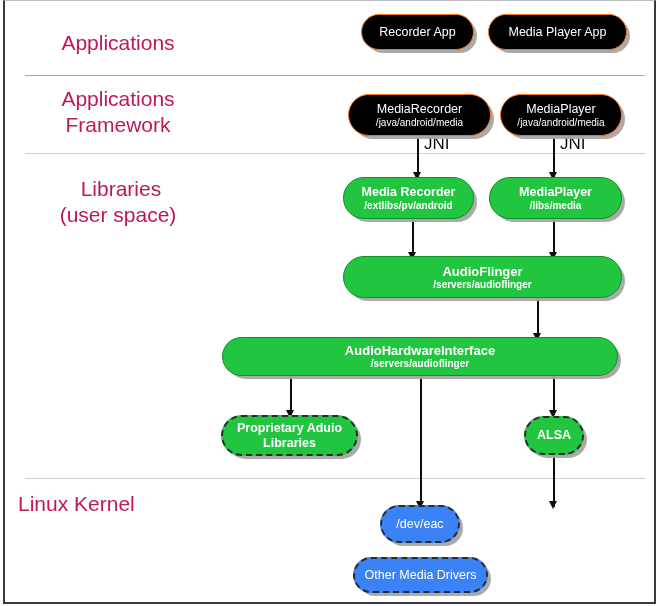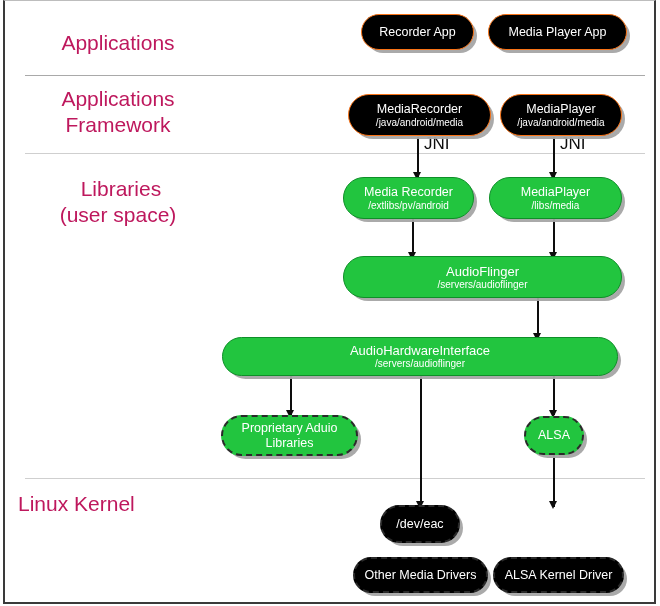--- a/index.html
+++ b/index.html
@@ -71,26 +71,27 @@
     line-height: 12px;
     white-space: nowrap;
   }
   .node.blue {
     background: #000000;
     border: 1px solid #f97316;
   }
   .node.green {
     background: #22c53f;
     border: 1px solid #0e8f28;
+    font-weight: bold;
   }
   .node.green.dashed {
     border: 2px dashed #2a2a2a;
   }
   .node.red {
-    background: #000000;
+    background: #3b82f6;
     border: 2px dashed #2a2a2a;
   }
 
   
   .conn {
     position: absolute;
     background: #0d0d0d;
     width: 1.6px;
     z-index: 1;
   }
@@ -211,17 +212,14 @@
 
   <div class="node red" style="left:380px; top:505px; width:80px; height:38px;">
     <span class="title">/dev/eac</span>
   </div>
 
 
   <div class="node red" style="left:353px; top:557px; width:135px; height:36px;">
     <span class="title">Other Media Drivers</span>
   </div>
 
-  <div class="node red" style="left:493px; top:557px; width:131px; height:36px;">
-    <span class="title">ALSA Kernel Driver</span>
-  </div>
 
 </div>
 
 </body></html>

